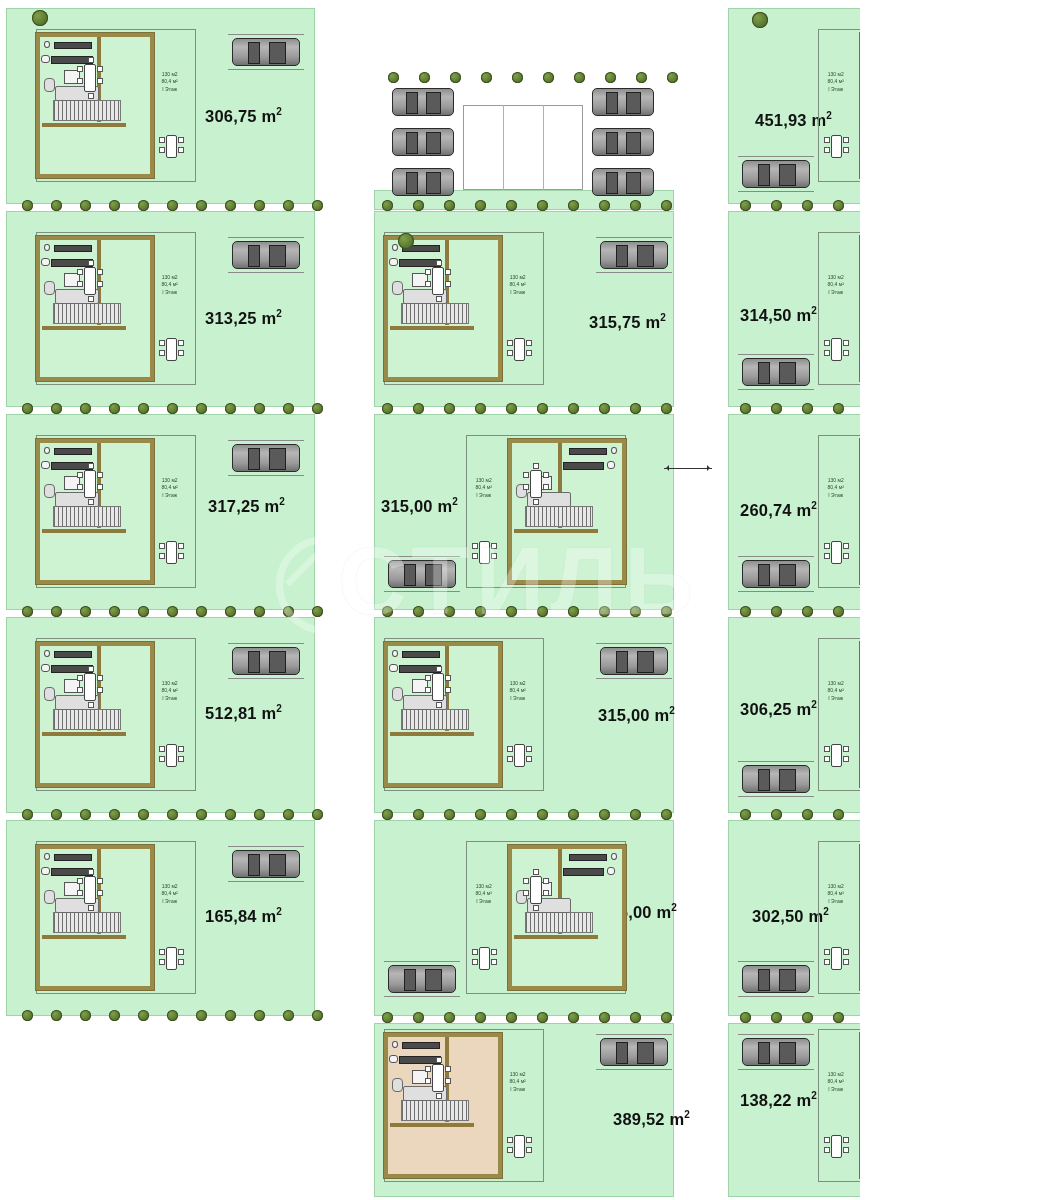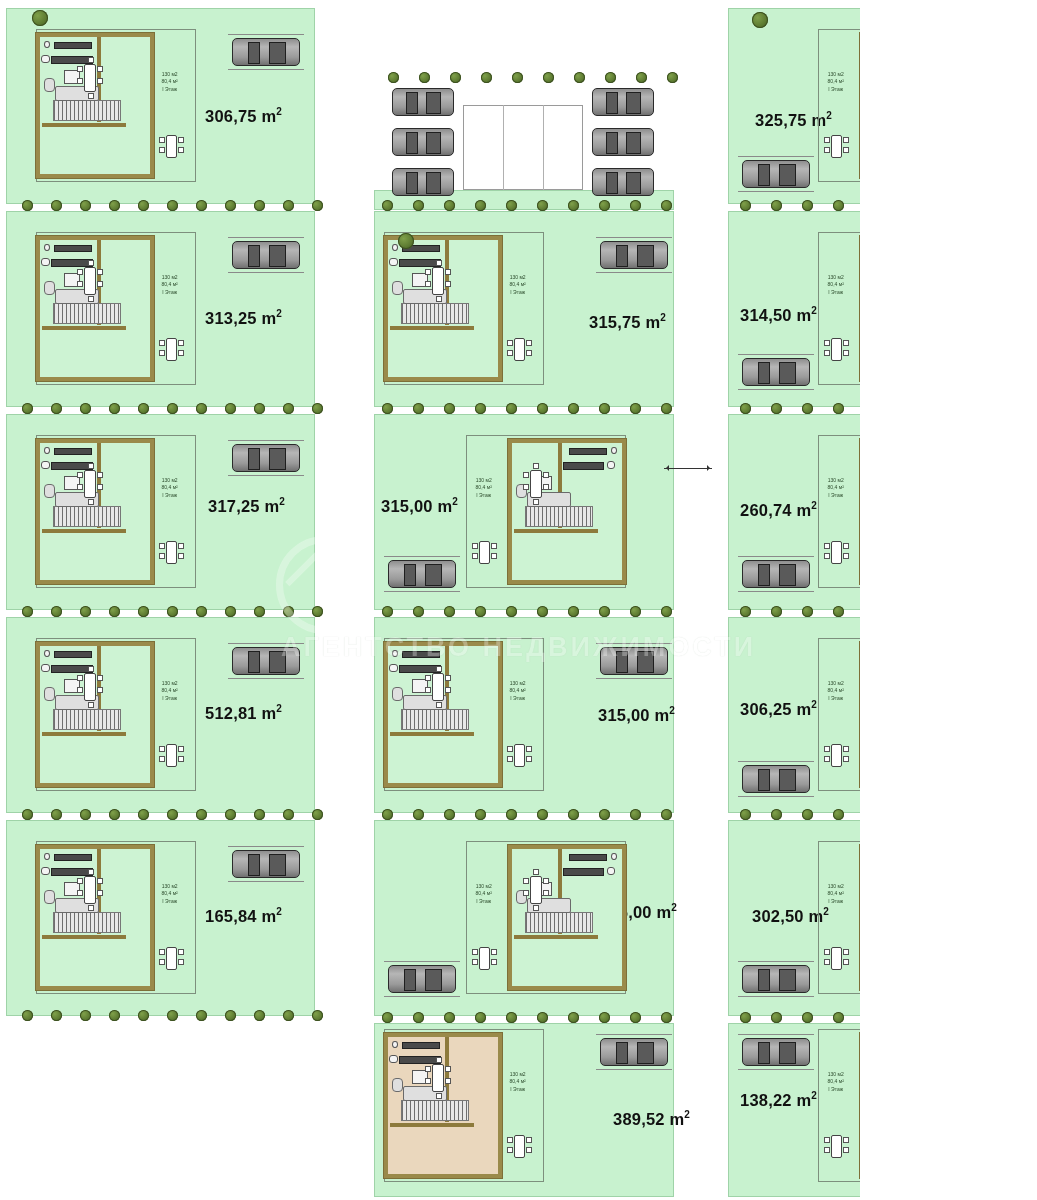--- a/index.html
+++ b/index.html
@@ -282,21 +282,21 @@
     <span>315,00 m</span><sup>2</sup>
   </div>
   <div class="area-label" style="left:600px;top:902px;">
     <span>315,00 m</span><sup>2</sup>
   </div>
   <div class="area-label" style="left:613px;top:1109px;">
     <span>389,52 m</span><sup>2</sup>
   </div>
 
   <div class="area-label" style="left:755px;top:110px;">
-    <span>325,75 m</span><sup>2</sup>
+    <span>451,93 m</span><sup>2</sup>
   </div>
   <div class="area-label" style="left:740px;top:305px;">
     <span>314,50 m</span><sup>2</sup>
   </div>
   <div class="area-label" style="left:740px;top:500px;">
     <span>260,74 m</span><sup>2</sup>
   </div>
   <div class="area-label" style="left:740px;top:699px;">
     <span>306,25 m</span><sup>2</sup>
   </div>
@@ -305,21 +305,21 @@
   </div>
   <div class="area-label" style="left:740px;top:1090px;">
     <span>138,22 m</span><sup>2</sup>
   </div>
 
   <div class="dim-arrow" style="left:664px;top:468px;width:48px;"></div>
 
   <div id="watermark">
     <div class="wm-ring"></div>
     <div class="wm-roof"></div>
-    <div class="wm-text wm-sub">АГЕНТСТВО НЕДВИЖИМОСТИ</div>
+    <div class="wm-text wm-main">СТИЛЬ</div>
   </div>
 
 <div class="house-ext" style="left:36px;top:29px;width:160px;height:153px;z-index:3;"></div>
     <div class="house" style="left:36px;top:33px;width:118px;height:145px;z-index:4;"></div>
     <div class="wall-v" style="left:97.2px;top:37px;height:84.94px;z-index:6;"></div>
     <div class="wall-h" style="left:42px;top:123.31px;width:83.6px;z-index:6;"></div>
     <div class="stair" style="left:53.2px;top:100.02000000000001px;width:68.2px;height:20.55px;z-index:7;"></div>
     <div class="sofa" style="left:55.400000000000006px;top:86.32px;width:44px;height:15.07px;z-index:7;"></div>
     <div class="sofa" style="left:44.4px;top:78.1px;width:11px;height:13.700000000000001px;border-radius:4px;z-index:7;"></div>
     <div class="lite" style="left:64.2px;top:69.88px;width:15.400000000000002px;height:13.700000000000001px;z-index:7;"></div>

